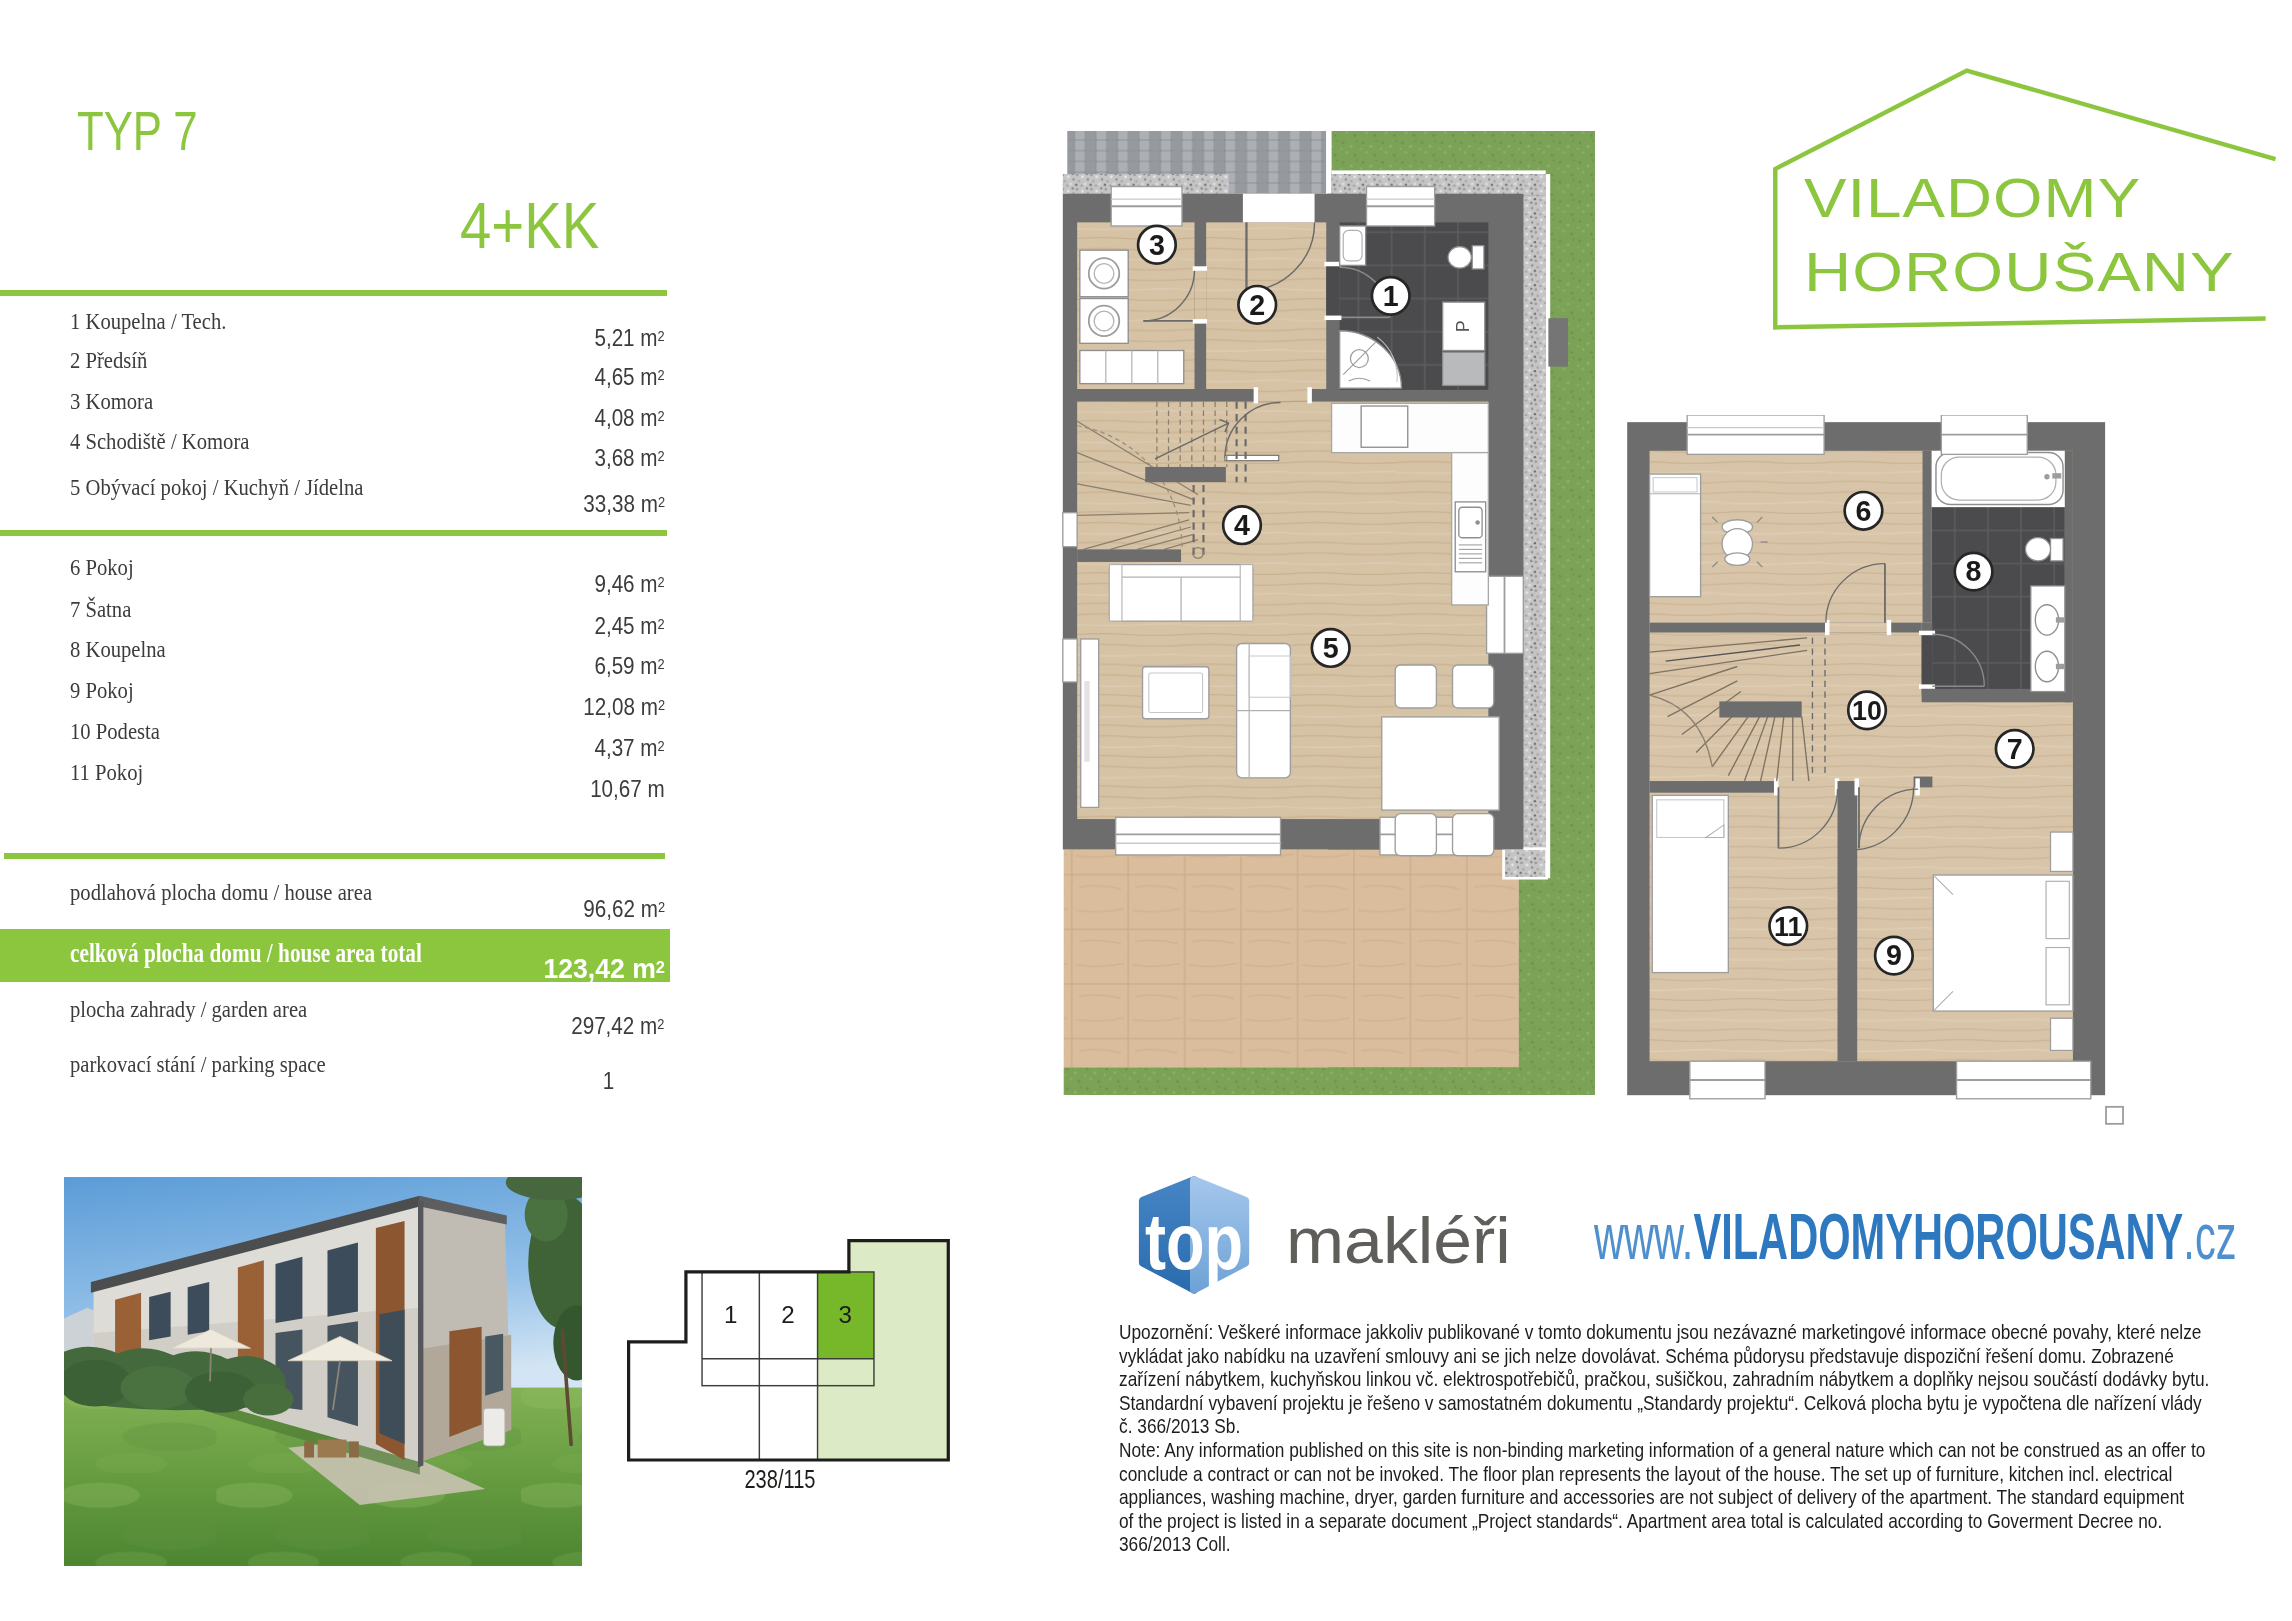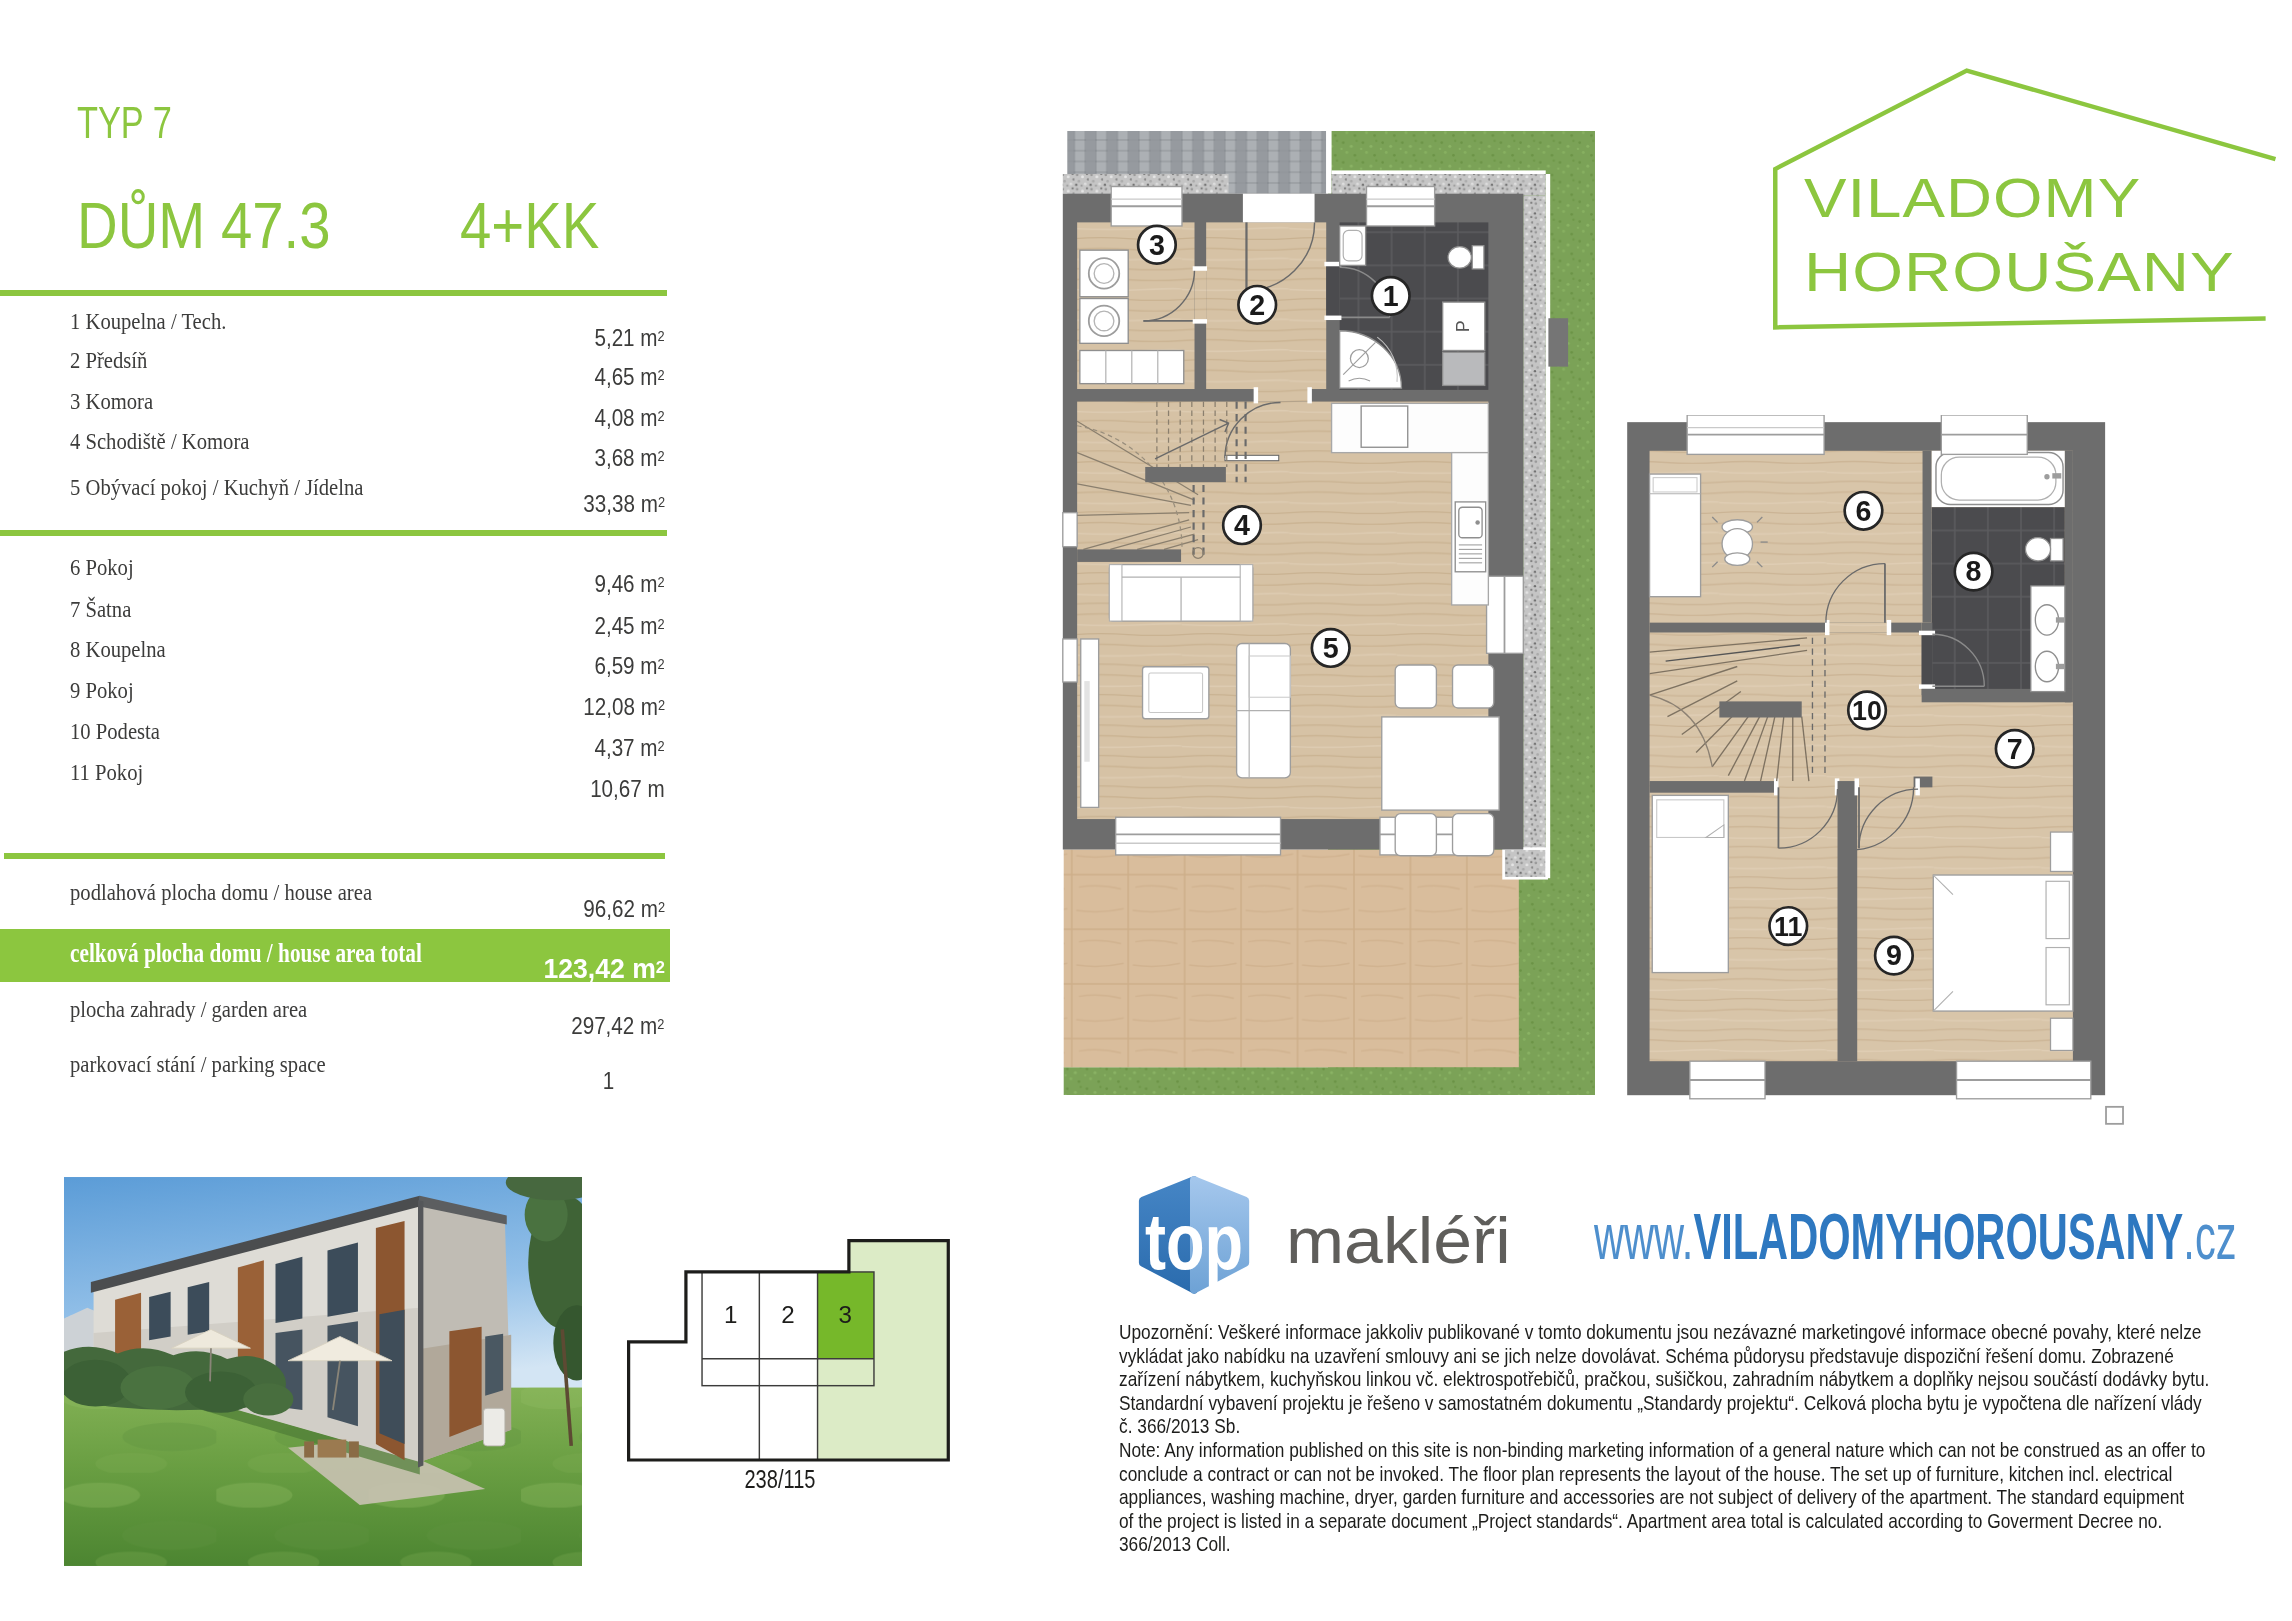--- a/index.html
+++ b/index.html
@@ -11,23 +11,22 @@
   .grn{color:#8cc63f;}
   .row{position:absolute;width:670px;font-size:24px;color:#3c3c3b;}
   .row .lbl{position:absolute;left:70px;top:0;white-space:nowrap;font-family:Liberation Serif, serif;}
   .row .val{position:absolute;right:5.4px;top:16px;white-space:nowrap;text-align:right;}
   sup{font-size:62%;vertical-align:5.4px;letter-spacing:0;}
 </style>
 </head>
 <body>
 <div id="page">
 
-<div class="abs grn" style="left:77px;top:98px;font-size:44px;"><span class="cx" style="transform:scaleX(0.78);">TYP 7</span></div>
-
-<div class="abs grn" style="left:77px;top:189px;font-size:64px;"><span class="cx" style="transform:scaleX(0.88);">DŮM 47.3</span></div>
+<div class="abs grn" style="left:77px;top:98px;font-size:56px;"><span class="cx" style="transform:scaleX(0.78);">TYP 7</span></div>
+
 
 <div class="abs grn" style="left:460px;top:189px;font-size:64px;"><span class="cx" style="transform:scaleX(0.88);">4+KK</span></div>
 
 <div class="abs" style="left:0;top:290px;width:667px;height:6.3px;background:#8cc63f;"></div>
 
 <div class="row" style="top:308px;">
       <span class="lbl"><span class="cx">1 Koupelna / Tech.</span></span>
       <span class="val"><span class="cxr">5,21 m<sup>2</sup></span></span>
     </div>
 <div class="row" style="top:347px;">

